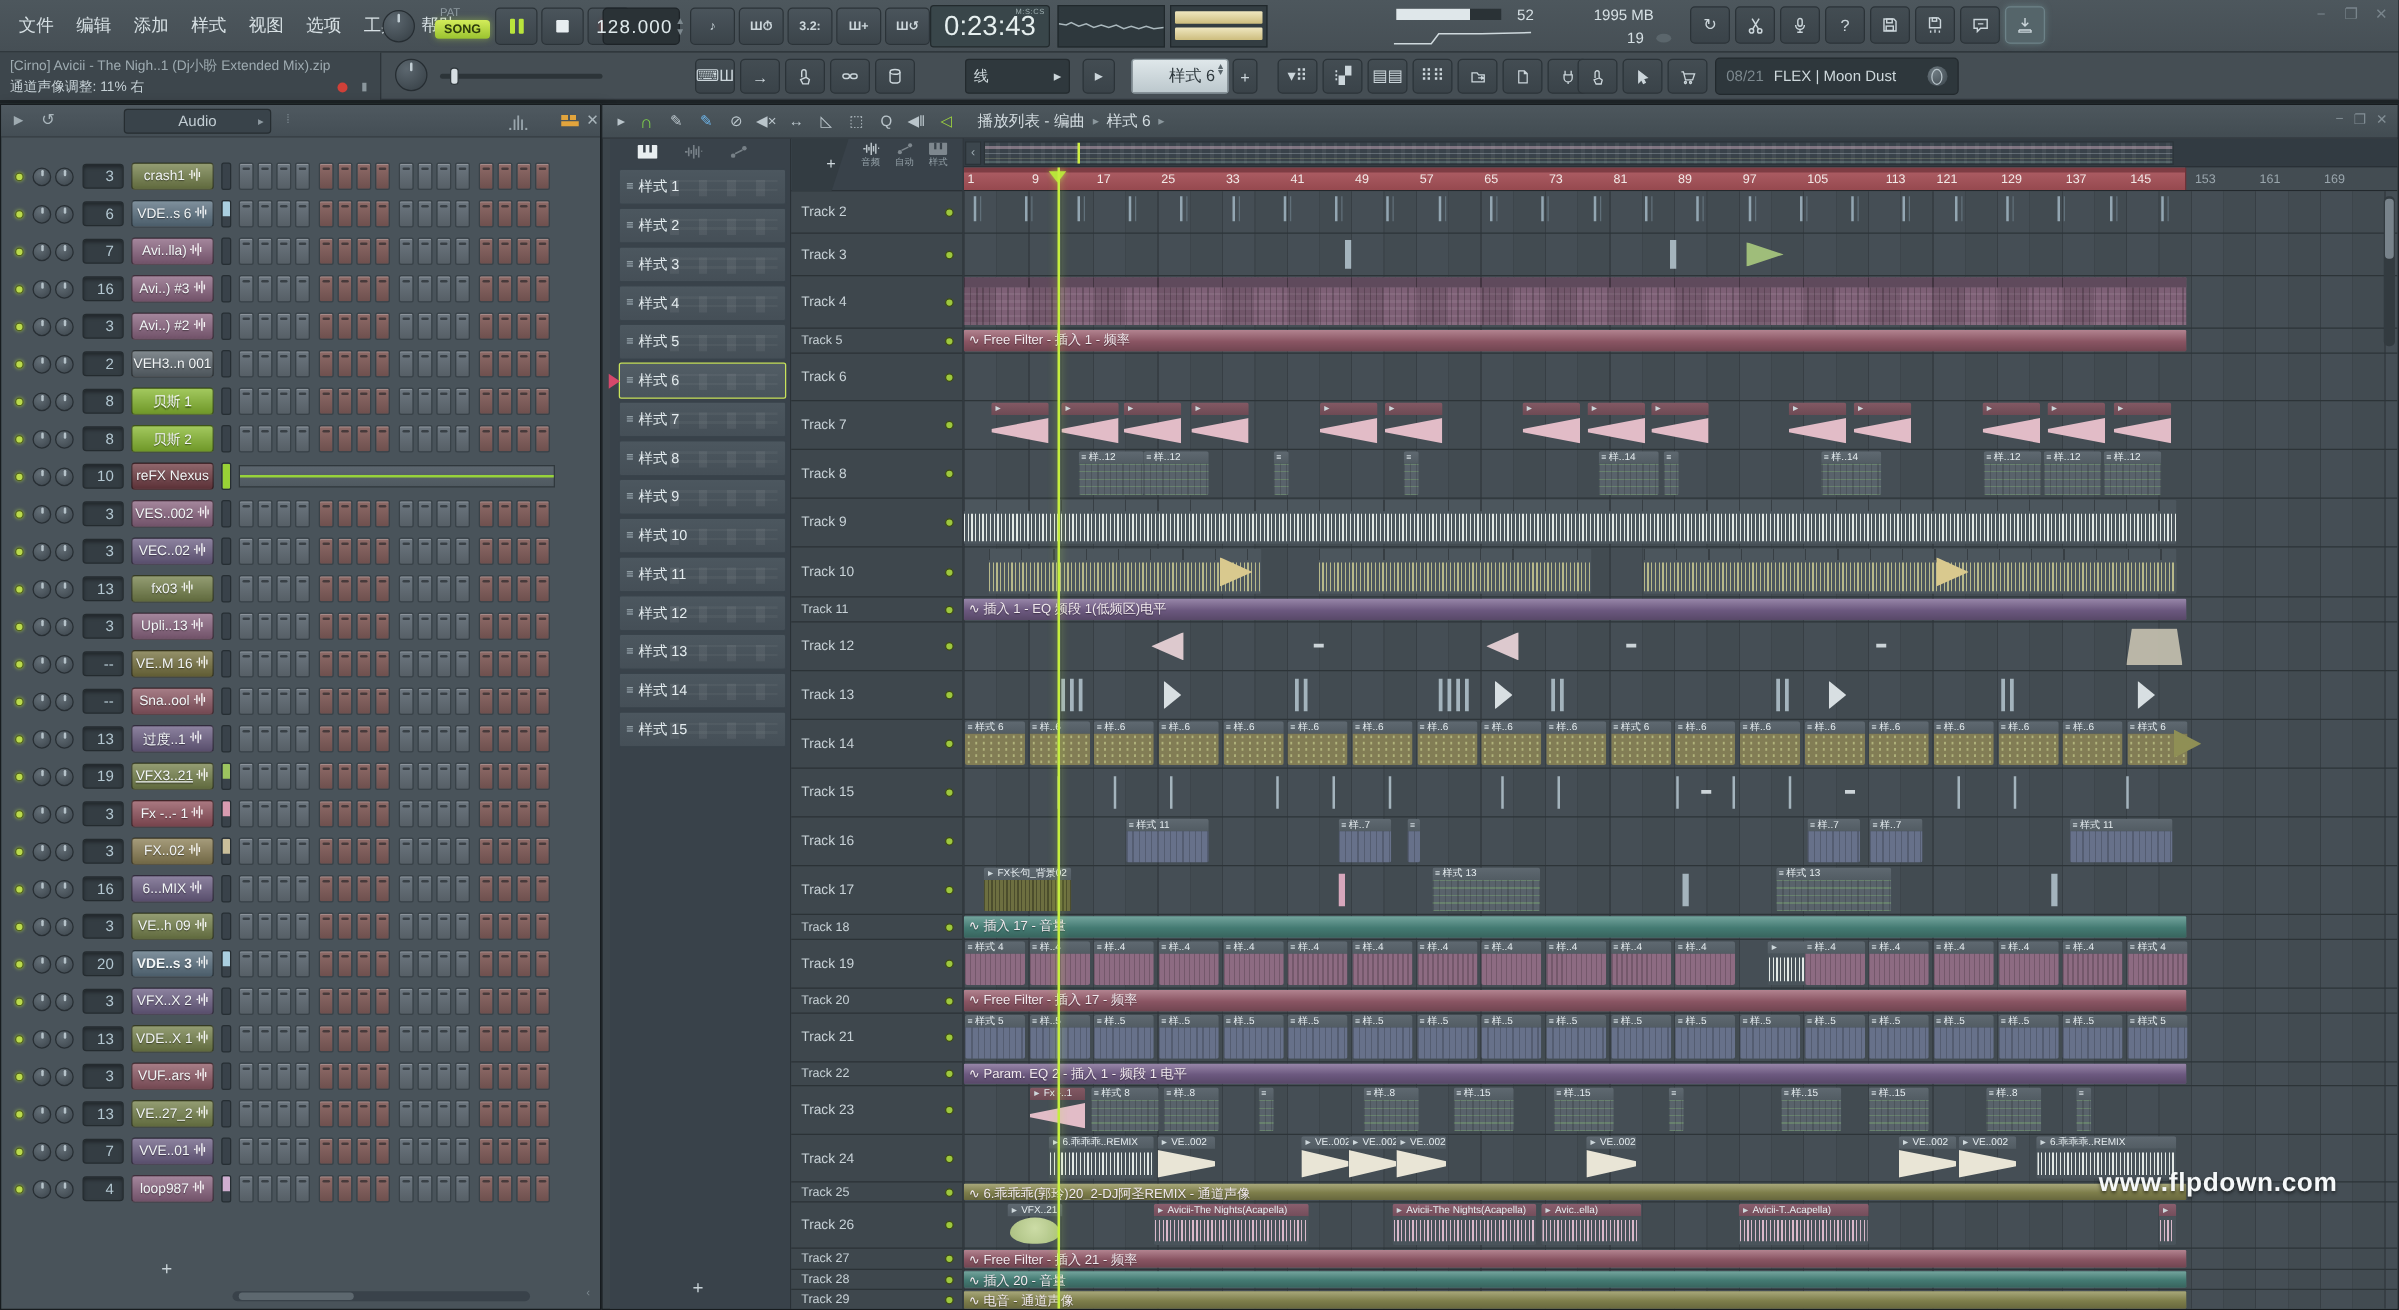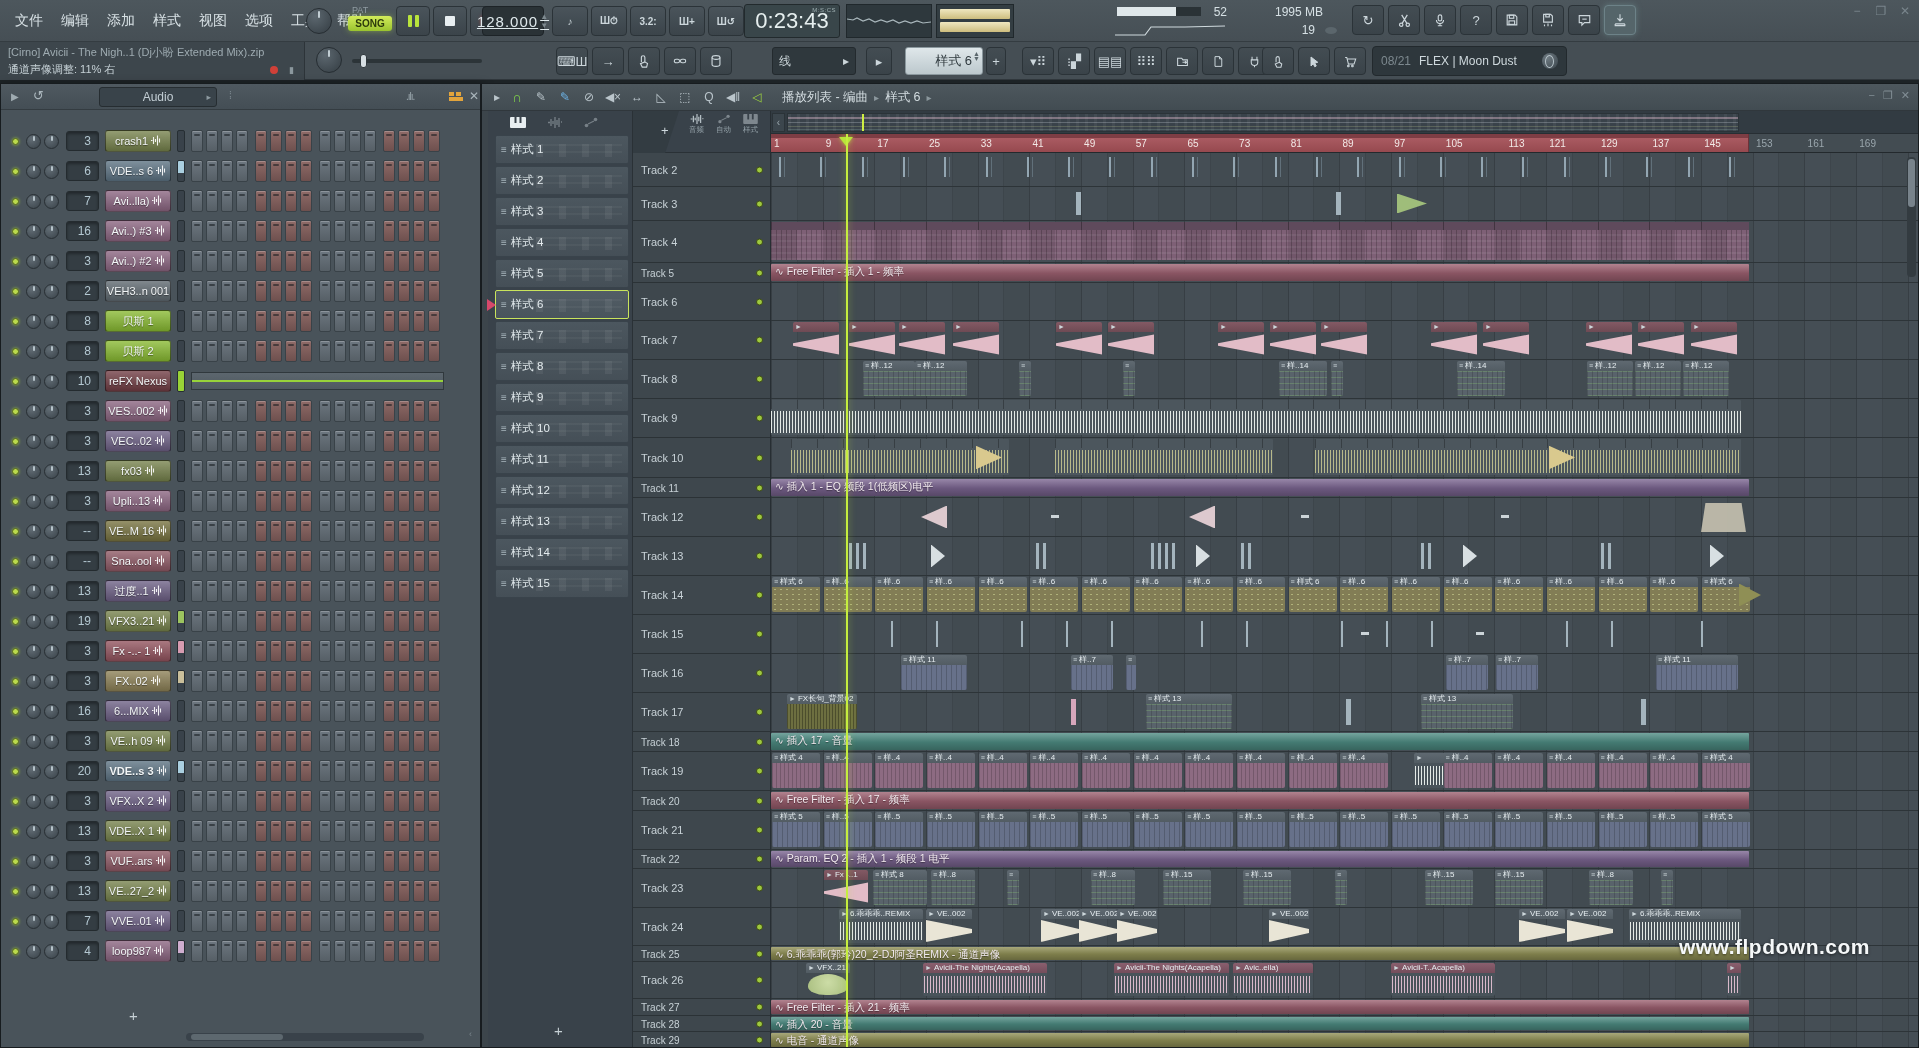--- a/index.html
+++ b/index.html
@@ -18,21 +18,21 @@
   .songpat{position:absolute;left:348px;top:5px;width:44px;height:32px;}
   .songpat .pat{font-size:9px;color:#8f9ba1;text-align:left;padding-left:4px;}
   .songpat .song{margin-top:1px;background:linear-gradient(#cdea4e,#9cc built);background:linear-gradient(#d3ec5a,#9ac32f);color:#2c3a0c;font-weight:bold;font-size:10px;text-align:center;border-radius:3px;padding:2px 3px;box-shadow:0 0 6px rgba(180,220,70,.5);}
   .tbtn{height:30px;background:linear-gradient(#4a545b,#3b444a);border:1px solid #2b3338;border-radius:4px;display:flex;align-items:center;justify-content:center;color:#cdd7dc;}
   .transport{position:absolute;left:396px;top:6px;display:flex;gap:3px;}
   .transport .tbtn{width:34px;}
   .pause-glyph{display:flex;gap:3px;}
   .pause-glyph i{display:block;width:4px;height:12px;background:#b9e43c;border-radius:1px;}
   .stop-glyph{width:10px;height:10px;background:#e8eef1;border-radius:1px;}
   .rec-glyph{width:12px;height:12px;border-radius:50%;background:radial-gradient(circle at 35% 30%,#ff7a6e,#d12c22);box-shadow:0 0 4px rgba(230,60,50,.6);}
-  .bpmbox{position:absolute;left:482px;top:6px;width:62px;height:30px;background:#2a3236;border:1px solid #1d2327;border-radius:4px;color:#dfe9ec;font-size:15px;display:flex;align-items:center;justify-content:center;letter-spacing:1px;text-decoration:underline;}
+  .bpmbox{position:absolute;left:482px;top:6px;width:62px;height:30px;background:#2a3236;border:1px solid #1d2327;border-radius:4px;color:#dfe9ec;font-size:15px;display:flex;align-items:center;justify-content:center;letter-spacing:1px;}
   .bpmbox small{font-size:8px;color:#7d898f;margin-left:2px;}
   .minibtns{position:absolute;left:552px;top:6px;display:flex;gap:3px;}
   .minibtns .tbtn{width:36px;font-size:10px;font-weight:bold;}
   .timebox{position:absolute;left:744px;top:4px;width:96px;height:34px;background:#39464a;border:1px solid #222a2d;border-radius:3px;color:#e6efef;display:flex;align-items:center;justify-content:center;font-size:22px;}
   .timebox .unit{position:absolute;right:3px;top:2px;font-size:6px;color:#9fb0b2;letter-spacing:.5px;}
   .scope{position:absolute;left:846px;top:4px;width:86px;height:34px;background:#2e383d;border:1px solid #20282c;}
   .outmeters{position:absolute;left:936px;top:4px;width:78px;height:34px;background:#333d42;border:1px solid #20282c;padding:4px 3px;}
   .outmeters i{display:block;height:10px;margin-bottom:3px;background:linear-gradient(#efe7c0,#cdbd7e);border-radius:1px;}
   .cpupanel{position:absolute;left:1115px;top:3px;width:230px;height:36px;font-size:12px;color:#d6e0e4;}
   .cpupanel .bar{position:absolute;left:2px;top:4px;width:84px;height:9px;background:#2a3236;}
@@ -72,21 +72,21 @@
   .desktop{position:absolute;left:0;top:80px;right:0;bottom:0;background:#1d2326;}
 
   
   .rack{position:absolute;left:0;top:3px;width:481px;bottom:0;background:#49535a;border:1px solid #171c1f;box-shadow:3px 3px 10px rgba(0,0,0,.45);}
   .rack-tb{position:relative;height:26px;background:linear-gradient(#4f5960,#444e55);border-bottom:1px solid #343c41;}
   .rack-tb .arr{position:absolute;left:10px;top:7px;color:#9fabb1;font-size:10px;}
   .rack-tb .undo{position:absolute;left:32px;top:4px;color:#aab6bc;font-size:13px;}
   .rack-groupbox{position:absolute;left:98px;top:3px;width:118px;height:20px;background:#39434a;border:1px solid #262d31;border-radius:3px;color:#c3ced4;font-size:12px;display:flex;align-items:center;justify-content:center;}
   .rack-groupbox .a{position:absolute;right:5px;color:#8d99a0;font-size:9px;}
   .rack-tb .dots{position:absolute;left:228px;top:6px;color:#7d8990;font-size:10px;letter-spacing:1px;}
-  .rack-tb .stat{position:absolute;left:405px;top:7px;color:#9aa6ad;font-size:10px;letter-spacing:-1px;}
+  .rack-tb .stat{position:absolute;left:405px;top:7px;color:#9aa6ad;font-size:16px;letter-spacing:-1px;}
   .rack-tb .grid{position:absolute;left:448px;top:8px;width:14px;height:9px;background:
      linear-gradient(90deg,#e2a43c 0 5px,transparent 5px 7px,#e2a43c 7px 12px,transparent 12px),
      linear-gradient(#e2a43c,#e2a43c);background-size:14px 4px;background-position:0 0,0 5px;background-repeat:no-repeat;}
   .rack-tb .x{position:absolute;left:468px;top:5px;color:#aab6bc;font-size:12px;}
   .rows{position:absolute;left:0;top:26px;right:0;bottom:46px;padding-top:16px;overflow:hidden;}
   .crow{display:flex;align-items:center;height:30px;padding-left:11px;}
   .led{width:7px;height:7px;border-radius:50%;background:#bada4c;border:1px solid #51611f;box-shadow:0 0 3px rgba(170,210,70,.8);flex:none;margin-right:7px;}
   .crow .knob{margin-right:3px;}
   .numbox{width:33px;height:20px;flex:none;background:#343d43;border:1px solid #242b2f;border-radius:3px;color:#b4c8d2;font-size:12px;text-align:right;line-height:18px;padding-right:7px;margin:0 6px 0 4px;box-shadow:inset 0 2px 3px rgba(0,0,0,.35);}
   .nbtn{width:66px;height:22px;flex:none;border-radius:3px;border:1px solid rgba(0,0,0,.45);display:flex;align-items:center;justify-content:center;gap:3px;color:#f2f5f6;font-size:11px;text-shadow:0 1px 1px rgba(0,0,0,.45);background-image:linear-gradient(rgba(255,255,255,.22),rgba(0,0,0,.18));white-space:nowrap;overflow:hidden;}
@@ -903,21 +903,21 @@
               <span class="step r"></span>
               <span class="step r"></span>
               <span class="step r"></span>
             </div>
           </div>
           <div class="crow">
             <span class="led"></span>
             <span class="knob"></span>
             <span class="knob"></span>
             <div class="numbox">19</div>
-            <div class="nbtn" style="background-color: rgb(117, 129, 75);">
+            <div class="nbtn" style="background-color: rgb(117, 129, 75); text-decoration: underline;">
               <span>VFX3..21</span>
               <span><svg width="10" height="11" viewBox="0 0 10 11">
                   <path d="M0 5.5h1.5M2.5 2v7M4.5 4v3M6.5 0.5v10M8.5 3.5v4" stroke="#fff" stroke-width="1.1" opacity=".9"></path>
                 </svg></span>
             </div>
             <div class="mslot">
               <i style="background: rgb(156, 196, 95); height: 62%;"></i>
             </div>
             <div class="steps">
               <span class="step"></span>

